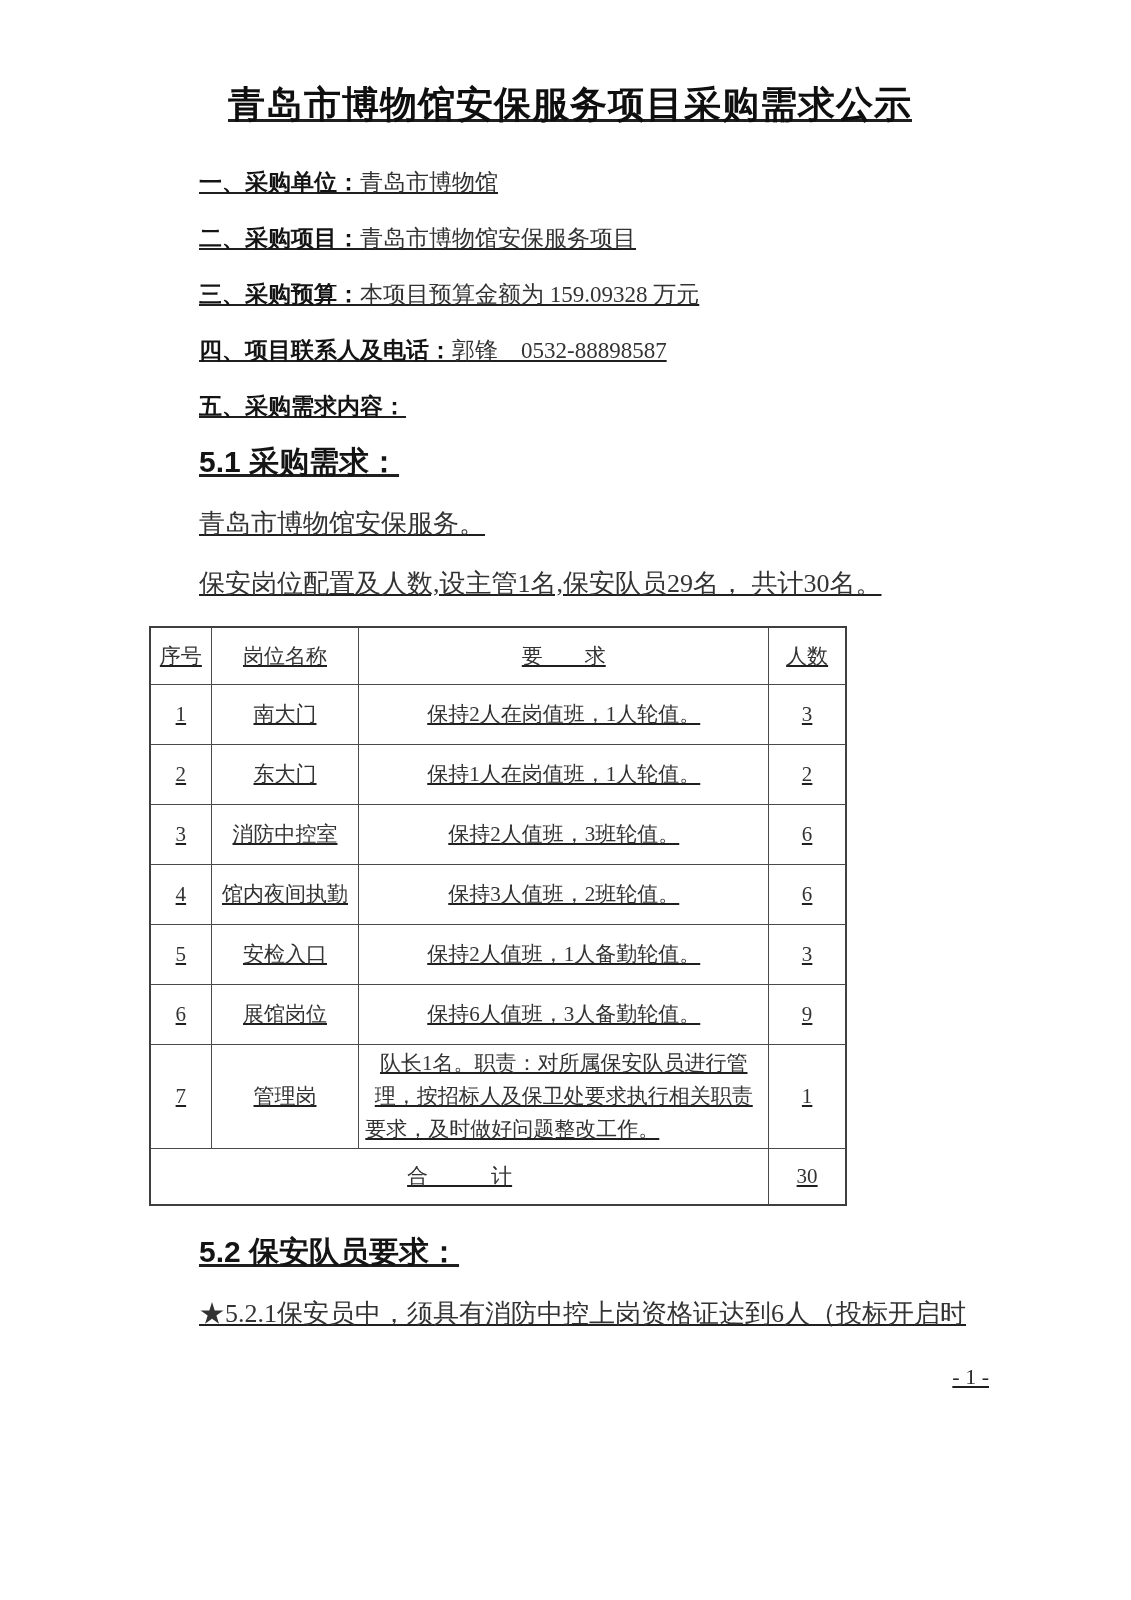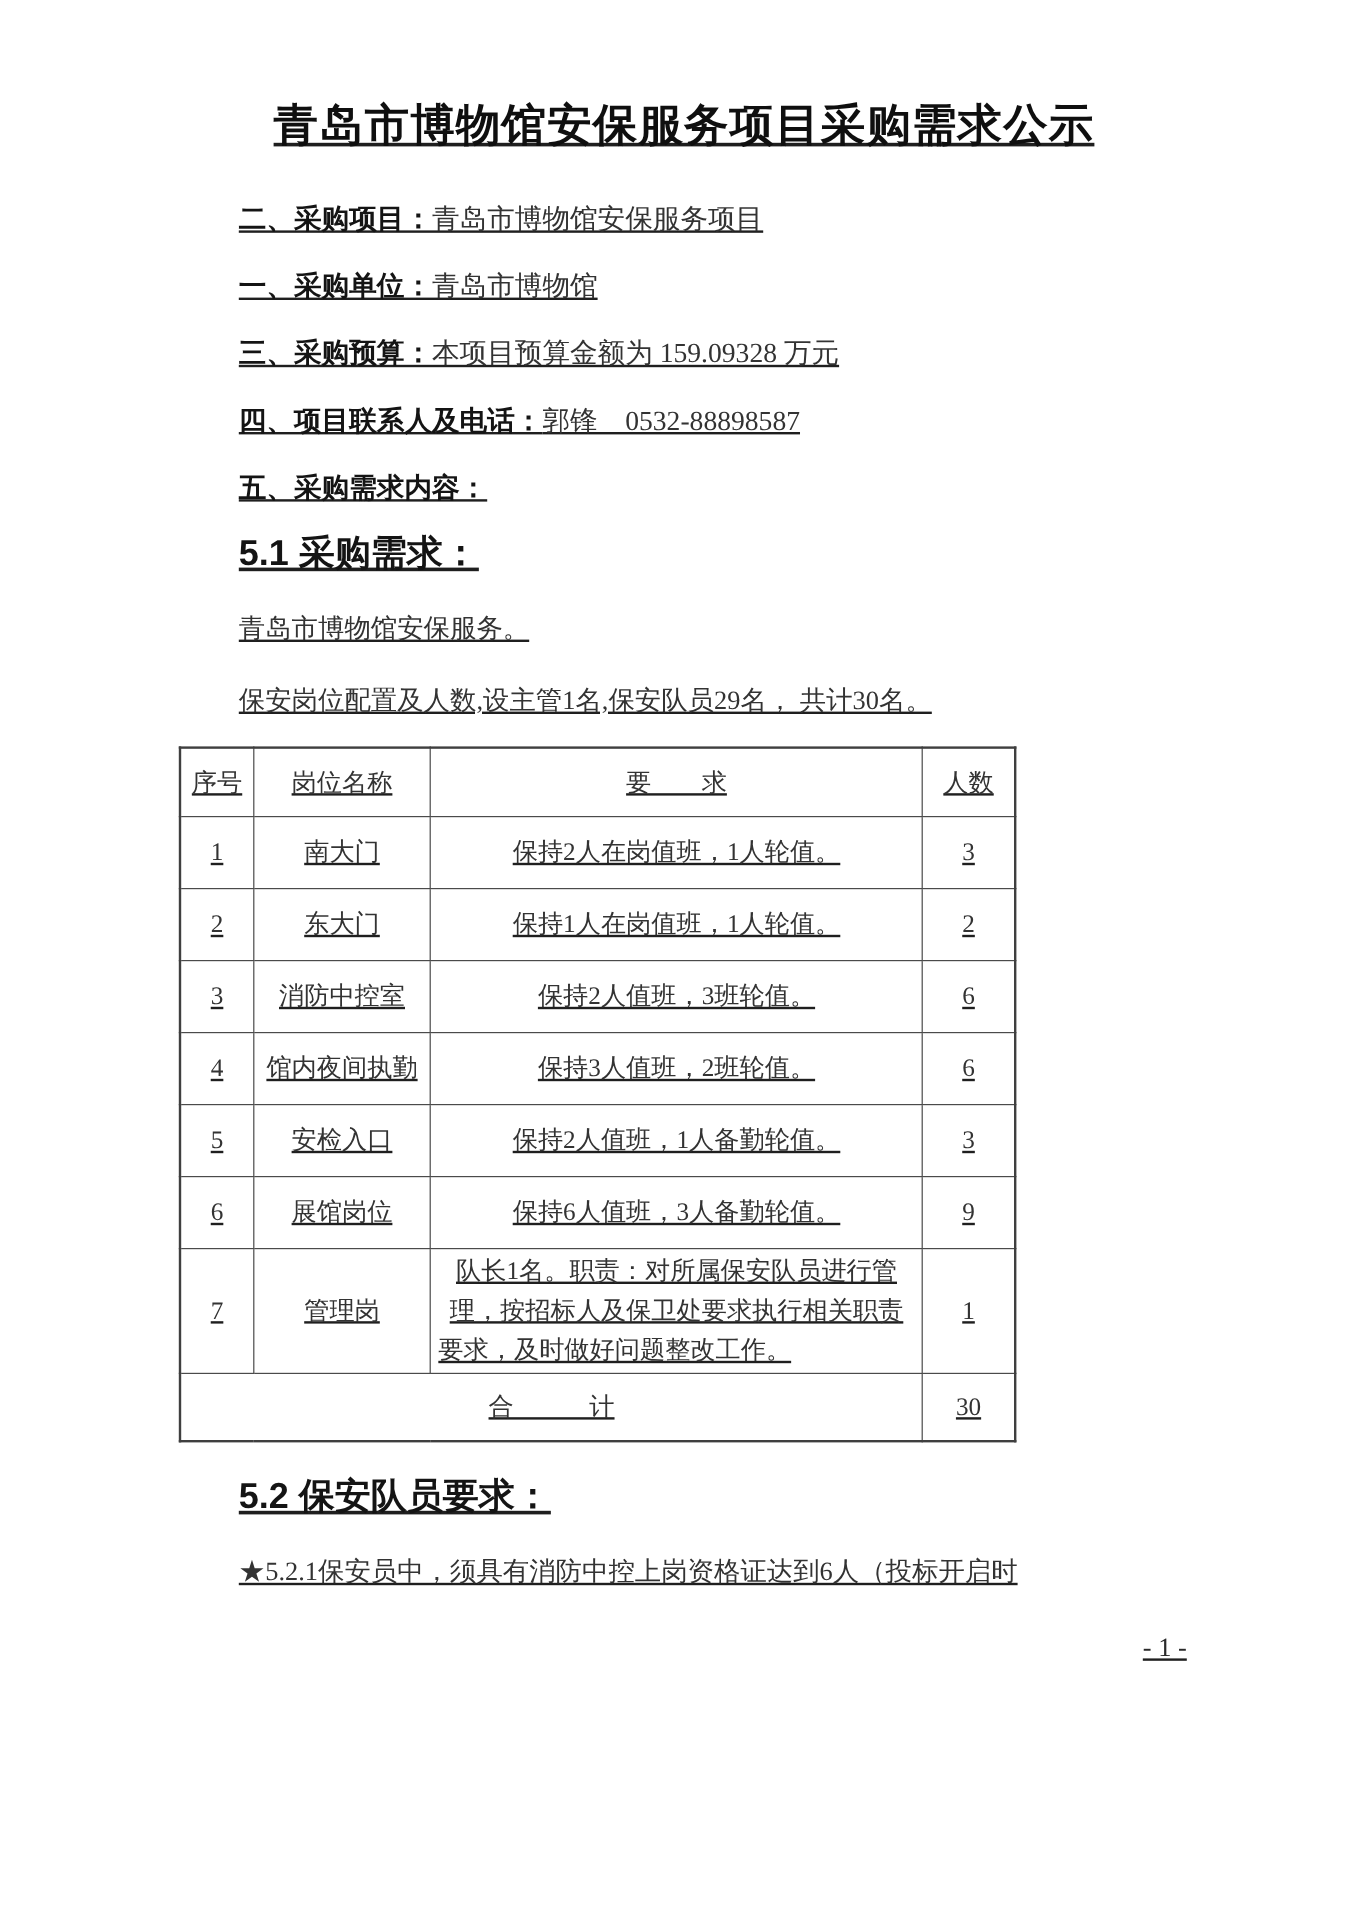--- a/index.html
+++ b/index.html
@@ -49,21 +49,21 @@
     font-family: "Liberation Sans", "DejaVu Sans", sans-serif;
     font-weight: 700;
     font-size: 30px;
     line-height: 32px;
     color: #141414;
     white-space: nowrap;
   }
   .para {
     margin-top: 22px;
     padding-left: 50px;
-    font-size: 22px;
+    font-size: 26px;
     line-height: 32px;
     color: #333333;
     white-space: nowrap;
   }
   .para.gap { margin-top: 28px; }
   table.staffing {
     margin-top: 22px;
     width: 698px;
     border-collapse: collapse;
     border: 2px solid #3f3f3f;
@@ -102,23 +102,23 @@
   }
   .star-para { margin-top: 8px; }
 </style>
 </head>
 <body>
 
 <div class="content">
 
   <div class="doc-title">青岛市博物馆安保服务项目采购需求公示</div>
 
+  <p class="item"><span class="lbl">一、采购单位：</span><span class="val">青岛市博物馆</span></p>
+
   <p class="item"><span class="lbl">二、采购项目：</span><span class="val">青岛市博物馆安保服务项目</span></p>
-
-  <p class="item"><span class="lbl">一、采购单位：</span><span class="val">青岛市博物馆</span></p>
 
   <p class="item"><span class="lbl">三、采购预算：</span><span class="val">本项目预算金额为 159.09328 万元</span></p>
 
   <p class="item"><span class="lbl">四、项目联系人及电话：</span><span class="val">郭锋　0532-88898587</span></p>
 
   <p class="item"><span class="lbl">五、采购需求内容：</span><span class="val"></span></p>
 
   <p class="sub-heading">5.1 采购需求：</p>
 
   <p class="para">青岛市博物馆安保服务。</p>

